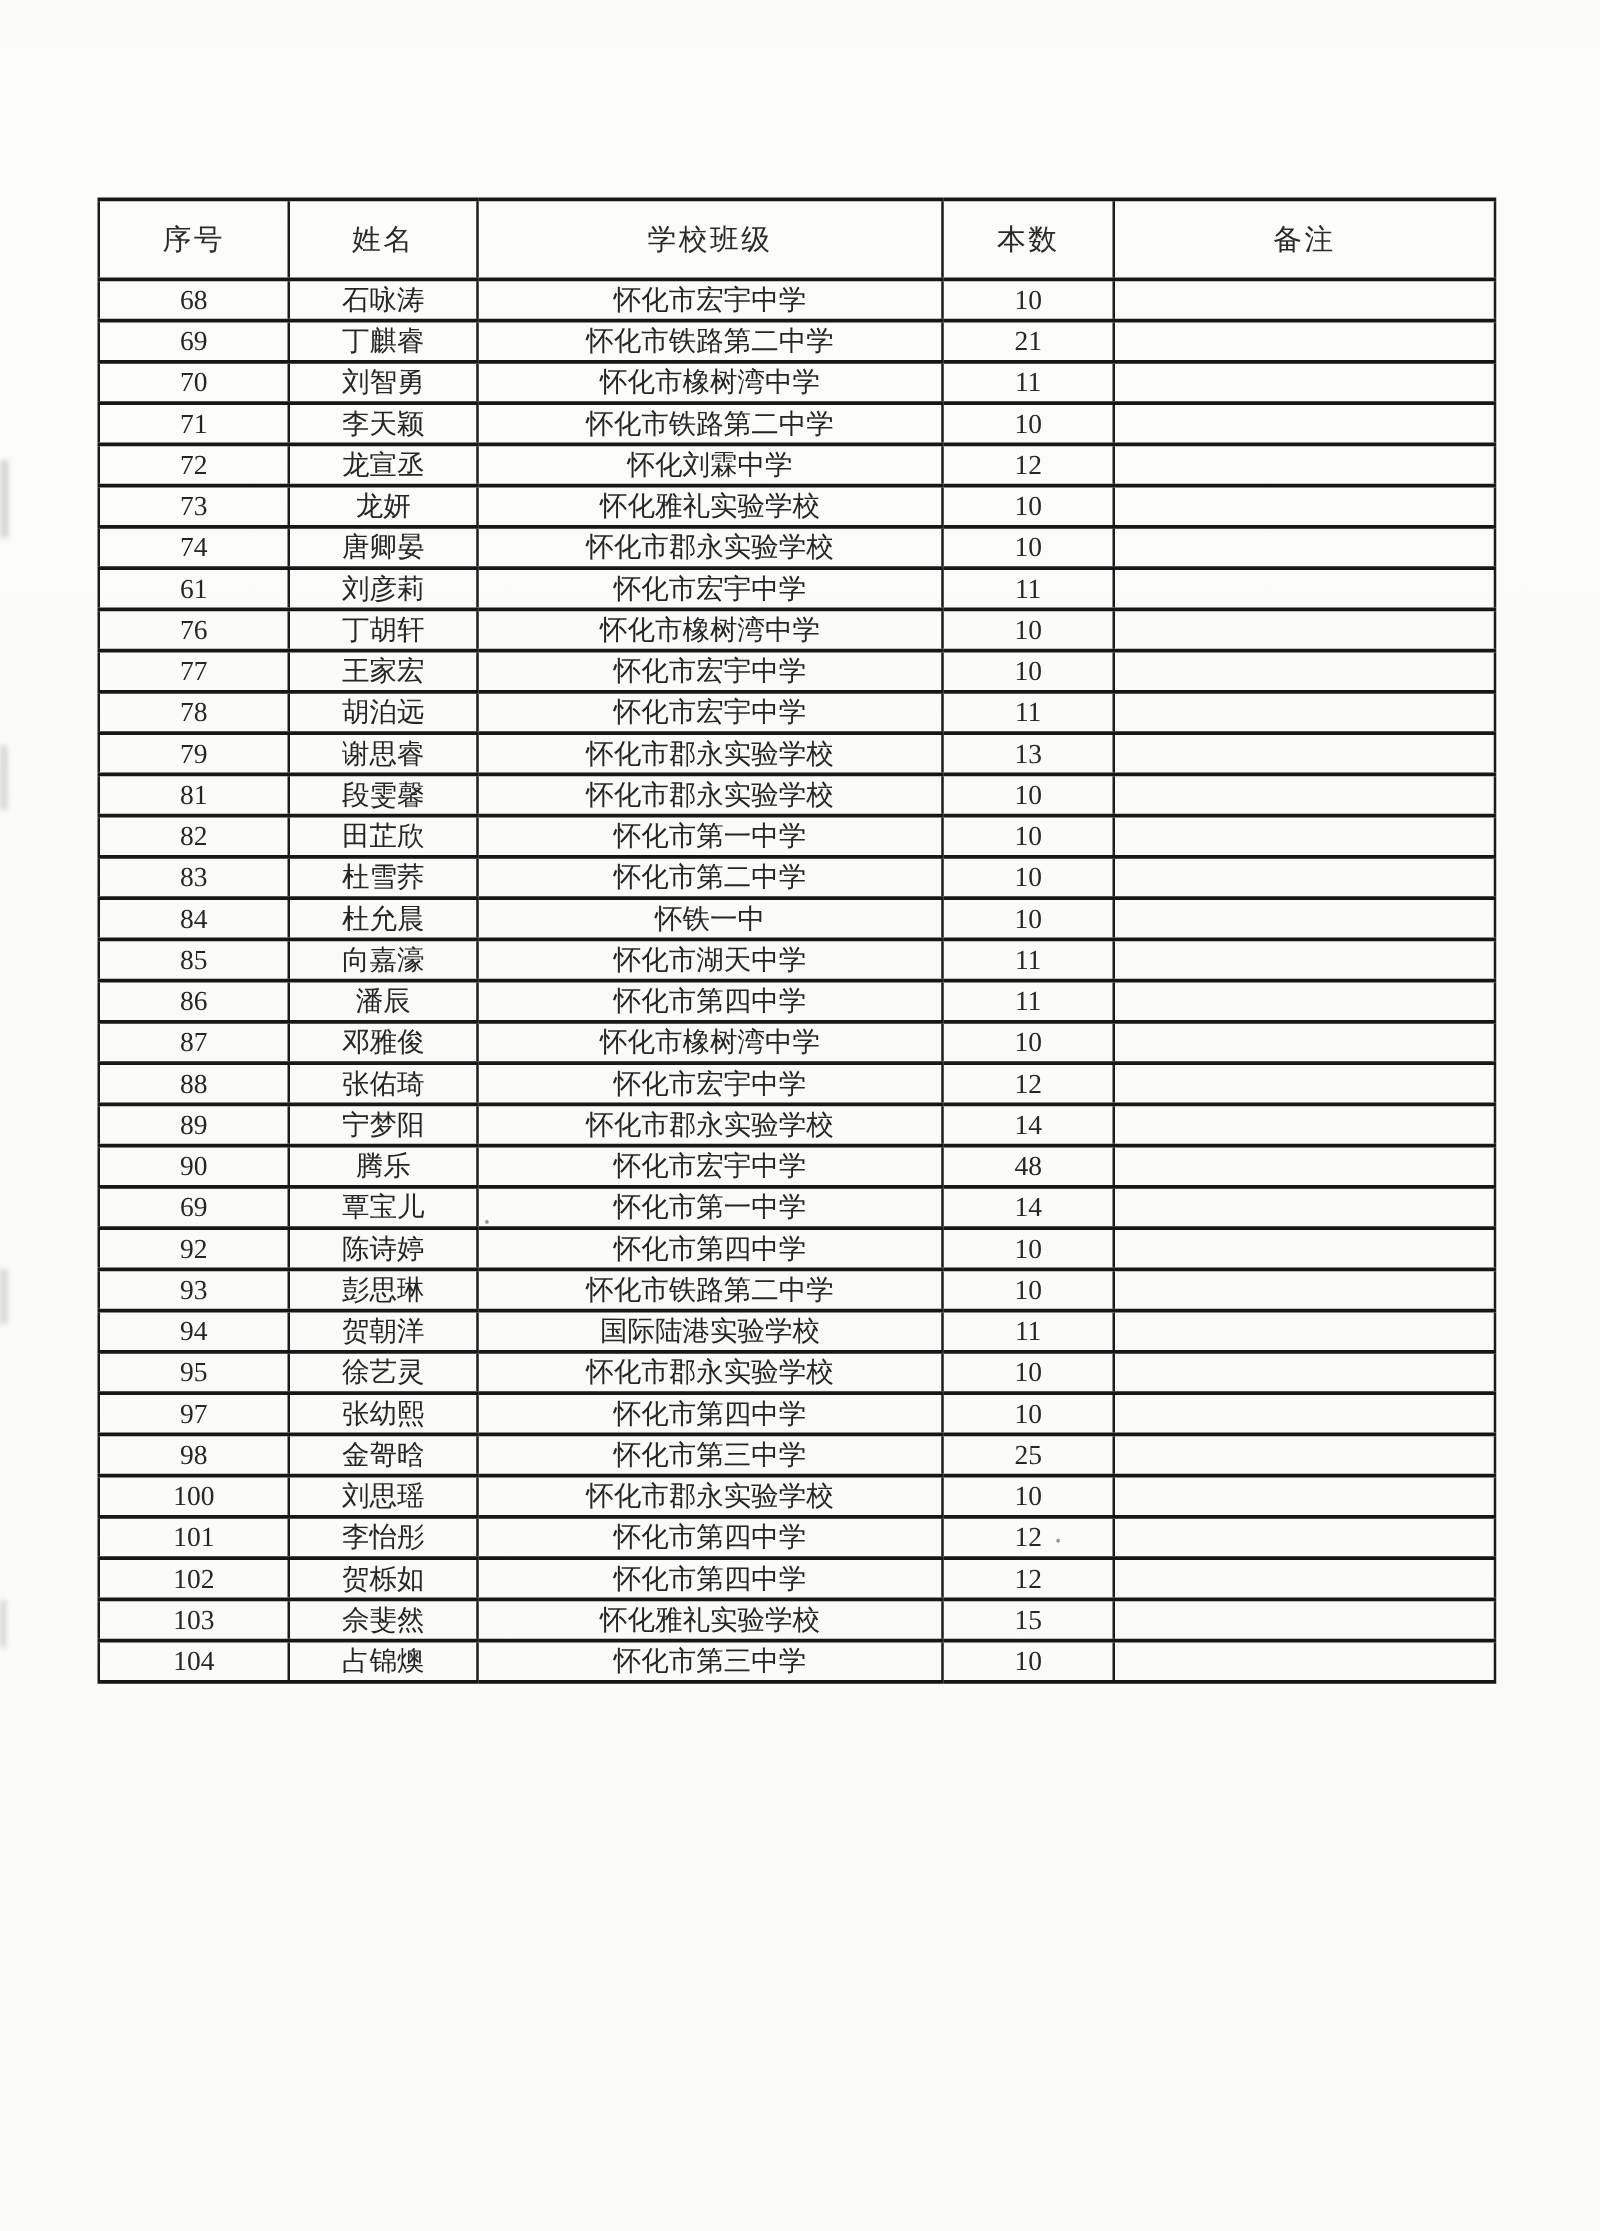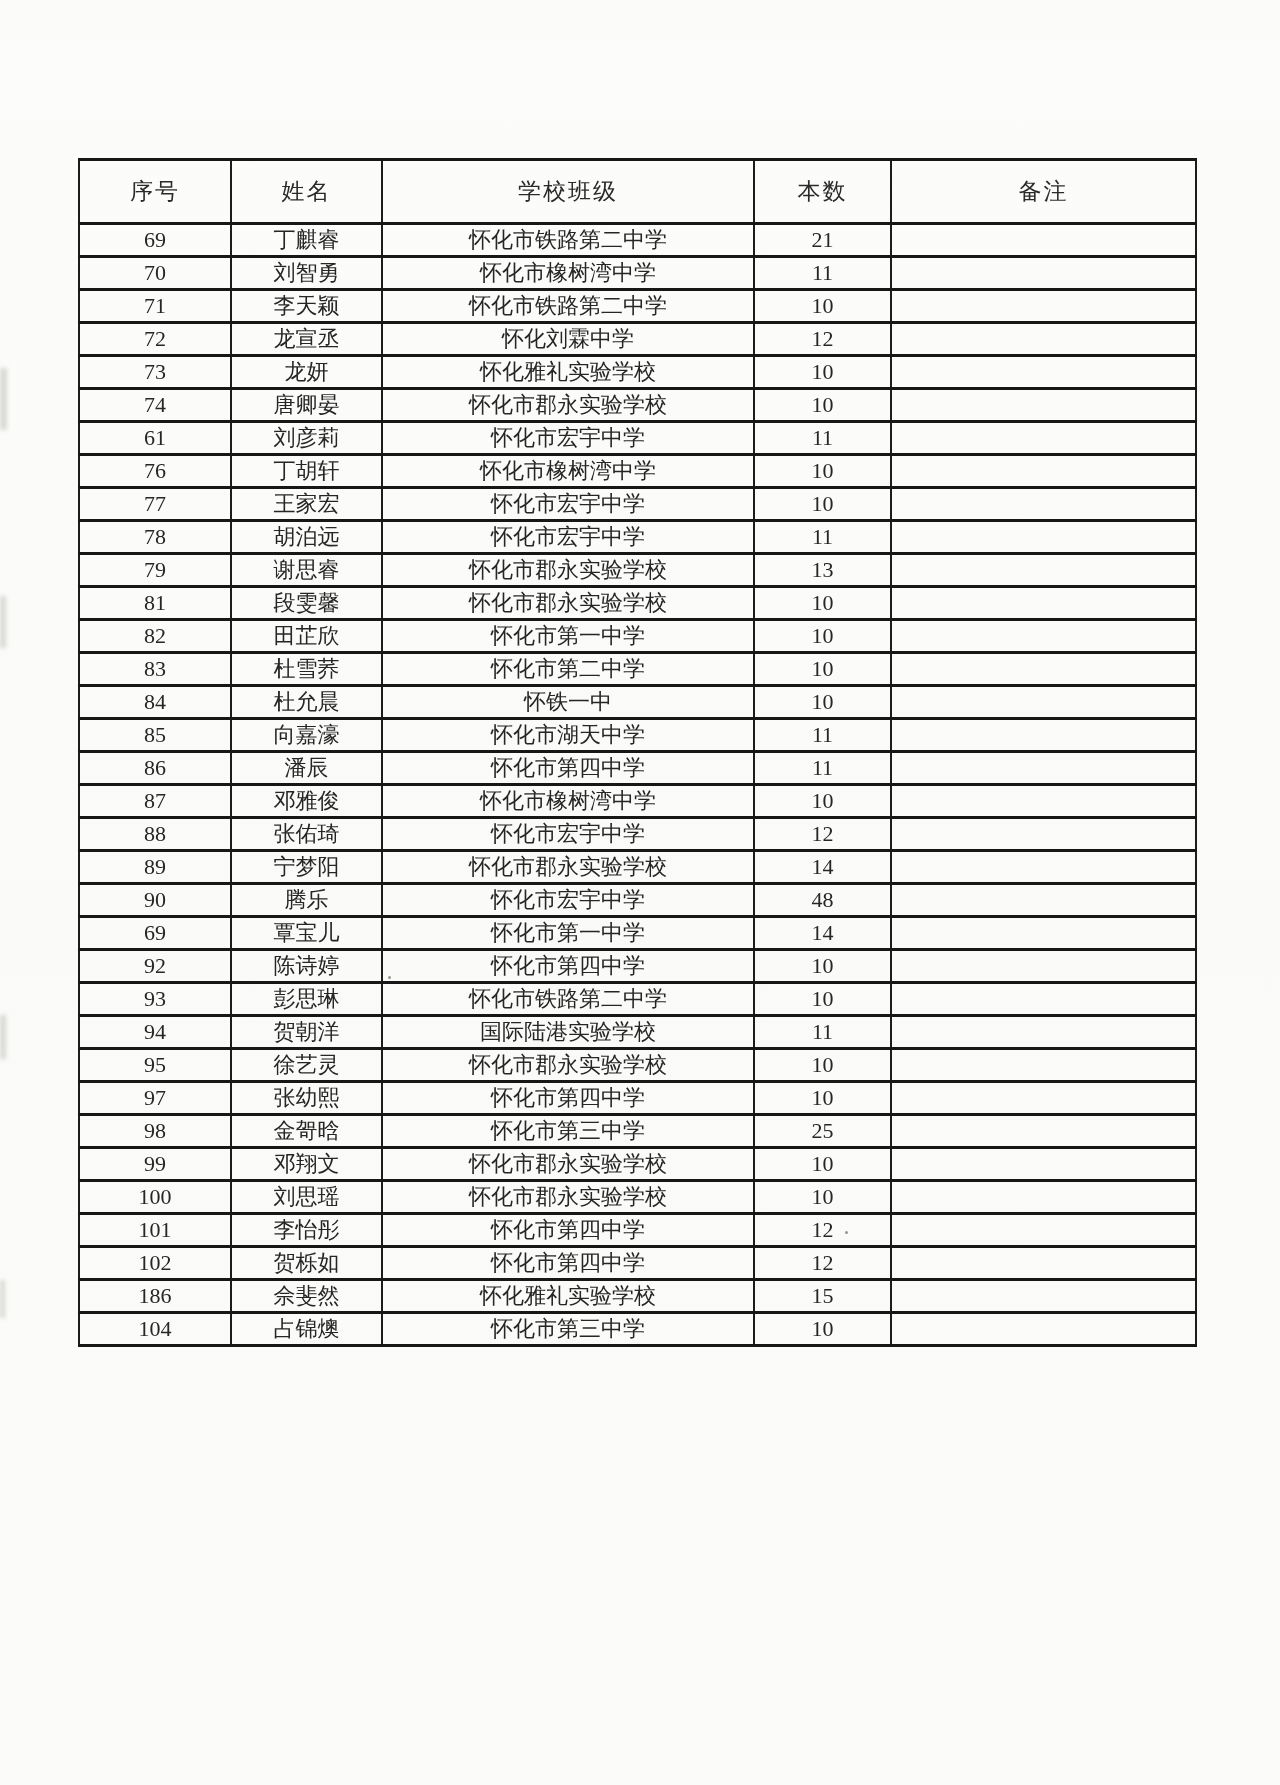--- a/index.html
+++ b/index.html
@@ -89,20 +89,27 @@
       <tr class="head-row">
           <th class="c0">序号</th>
           <th class="c1">姓名</th>
           <th class="c2">学校班级</th>
           <th class="c3">本数</th>
           <th class="c4">备注</th>
         </tr>
     </thead>
     <tbody>
         <tr>
+          <td class="c0">68</td>
+          <td class="c1">石咏涛</td>
+          <td class="c2">怀化市宏宇中学</td>
+          <td class="c3">10</td>
+          <td class="c4"></td>
+        </tr>
+        <tr>
           <td class="c0">69</td>
           <td class="c1">丁麒睿</td>
           <td class="c2">怀化市铁路第二中学</td>
           <td class="c3">21</td>
           <td class="c4"></td>
         </tr>
         <tr>
           <td class="c0">70</td>
           <td class="c1">刘智勇</td>
           <td class="c2">怀化市橡树湾中学</td>
@@ -285,27 +292,20 @@
           <td class="c4"></td>
         </tr>
         <tr>
           <td class="c0">98</td>
           <td class="c1">金哿晗</td>
           <td class="c2">怀化市第三中学</td>
           <td class="c3">25</td>
           <td class="c4"></td>
         </tr>
         <tr>
-          <td class="c0">99</td>
-          <td class="c1">邓翔文</td>
-          <td class="c2">怀化市郡永实验学校</td>
-          <td class="c3">10</td>
-          <td class="c4"></td>
-        </tr>
-        <tr>
           <td class="c0">100</td>
           <td class="c1">刘思瑶</td>
           <td class="c2">怀化市郡永实验学校</td>
           <td class="c3">10</td>
           <td class="c4"></td>
         </tr>
         <tr>
           <td class="c0">101</td>
           <td class="c1">李怡彤</td>
           <td class="c2">怀化市第四中学</td>
@@ -313,21 +313,21 @@
           <td class="c4"></td>
         </tr>
         <tr>
           <td class="c0">102</td>
           <td class="c1">贺栎如</td>
           <td class="c2">怀化市第四中学</td>
           <td class="c3">12</td>
           <td class="c4"></td>
         </tr>
         <tr>
-          <td class="c0">186</td>
+          <td class="c0">103</td>
           <td class="c1">佘斐然</td>
           <td class="c2">怀化雅礼实验学校</td>
           <td class="c3">15</td>
           <td class="c4"></td>
         </tr>
         <tr>
           <td class="c0">104</td>
           <td class="c1">占锦燠</td>
           <td class="c2">怀化市第三中学</td>
           <td class="c3">10</td>

